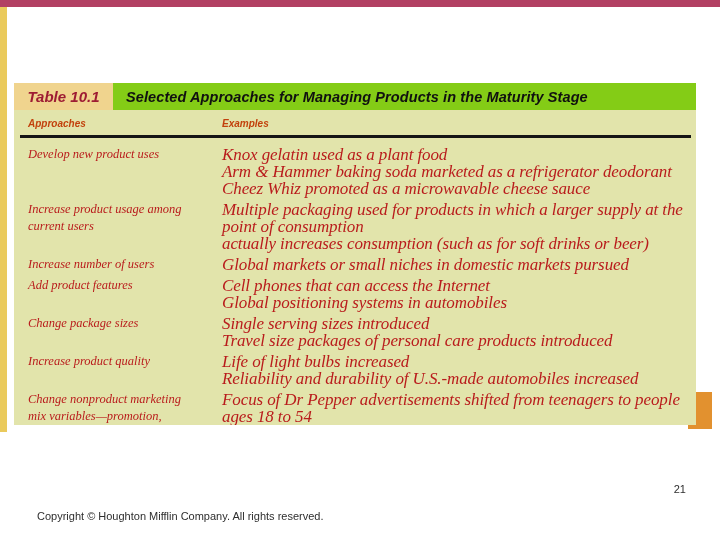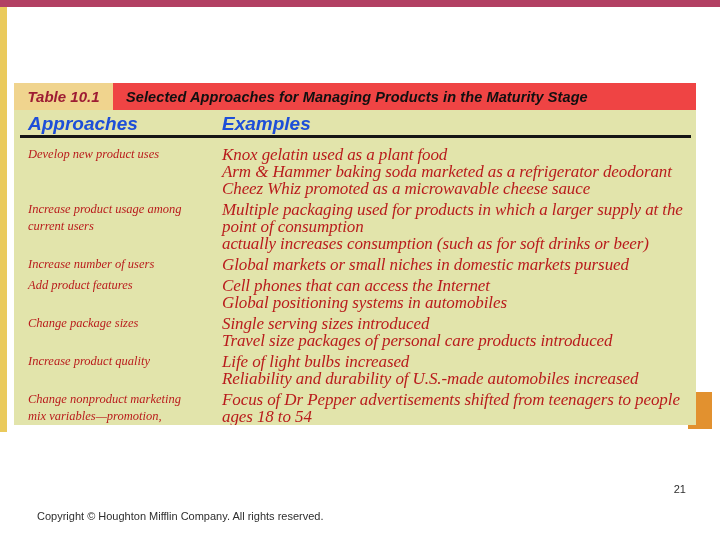--- a/index.html
+++ b/index.html
@@ -36,37 +36,37 @@
   .band { display: flex; height: 27px; }
   .band-tab {
     width: 99px; flex: 0 0 99px;
     background: #f0d48e;
     color: #9e1c33;
     font-weight: bold; font-size: 15px;
     display: flex; align-items: center; justify-content: center;
   }
   .band-title {
     flex: 1;
-    background: #ef4444;
+    background: #84cc16;
     color: #101010;
     font-weight: bold; font-size: 14.5px; letter-spacing: 0.1px;
     display: flex; align-items: center;
     padding-left: 13px;
   }
   .tbody {
     background: #e2e4ab;
     padding-top: 5px;
     height: 310px;
     overflow: hidden;
   }
   .cols-header {
     display: grid; grid-template-columns: 194px 1fr;
     padding: 1px 10px 0 14px;
-    font-weight: bold; font-size: 19px; line-height: 16px;
-    color: #1d4ed8;
+    font-weight: bold; font-size: 10px; line-height: 16px;
+    color: #c2410c;
   }
   .header-rule {
     height: 3px; background: #151515;
     margin: 3px 5px 8px 6px;
   }
   .rows { padding: 0 2px 0 14px; }
   .t-row {
     display: grid; grid-template-columns: 194px 1fr;
     margin-bottom: 4px;
     font-family: "Liberation Serif", serif;

